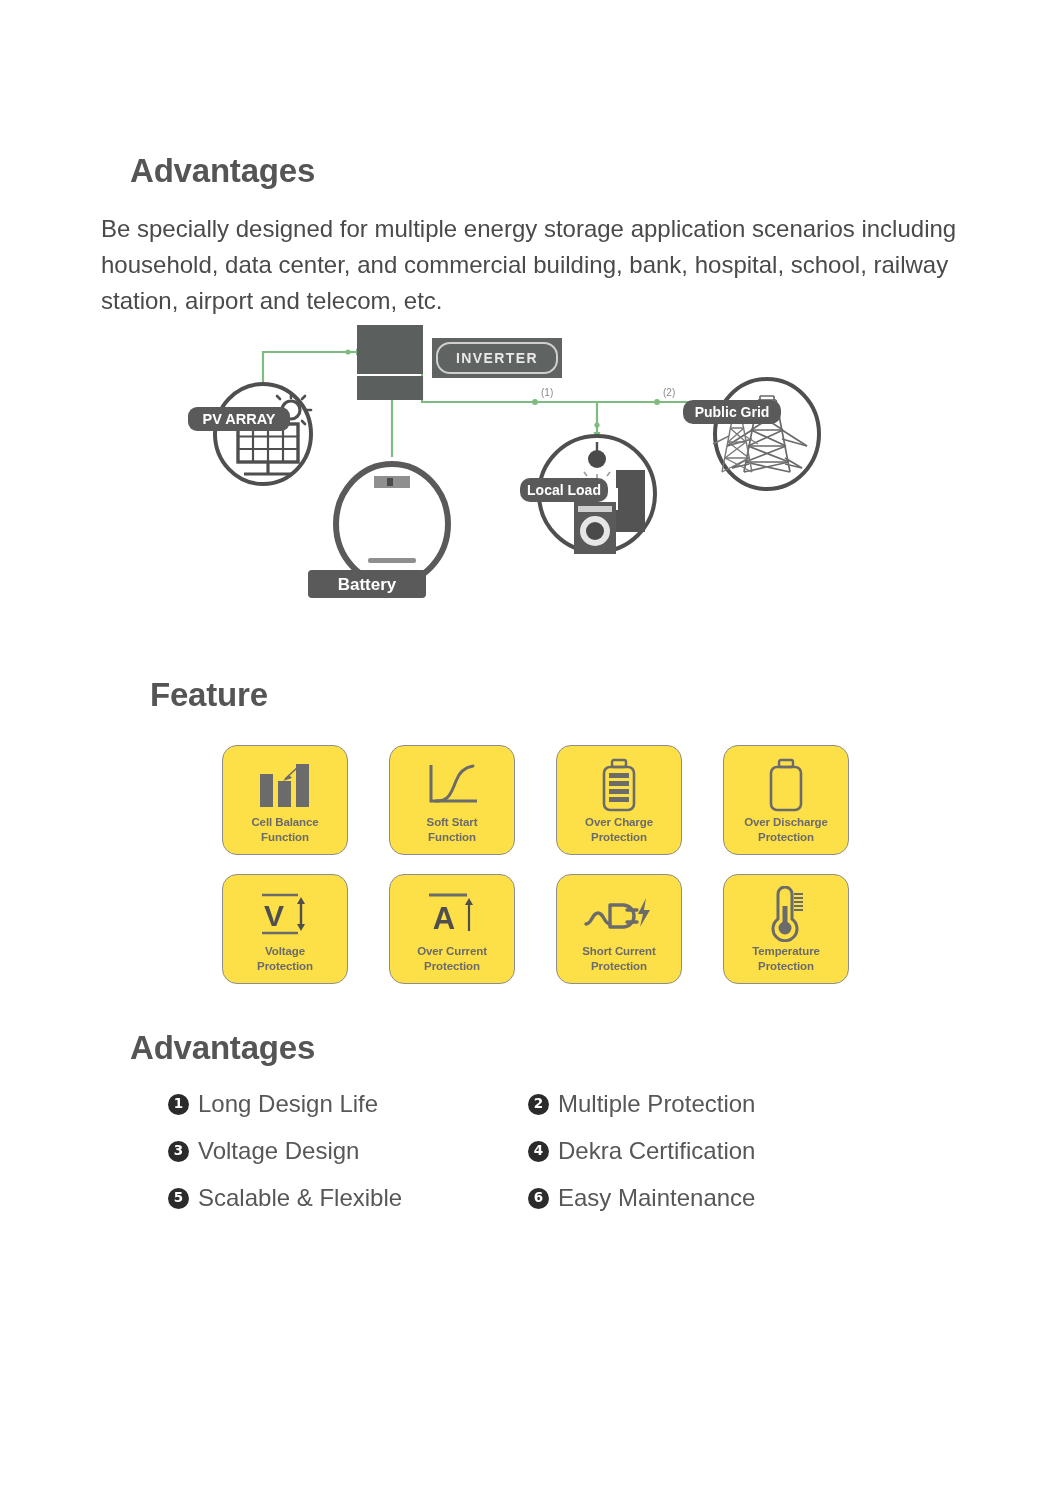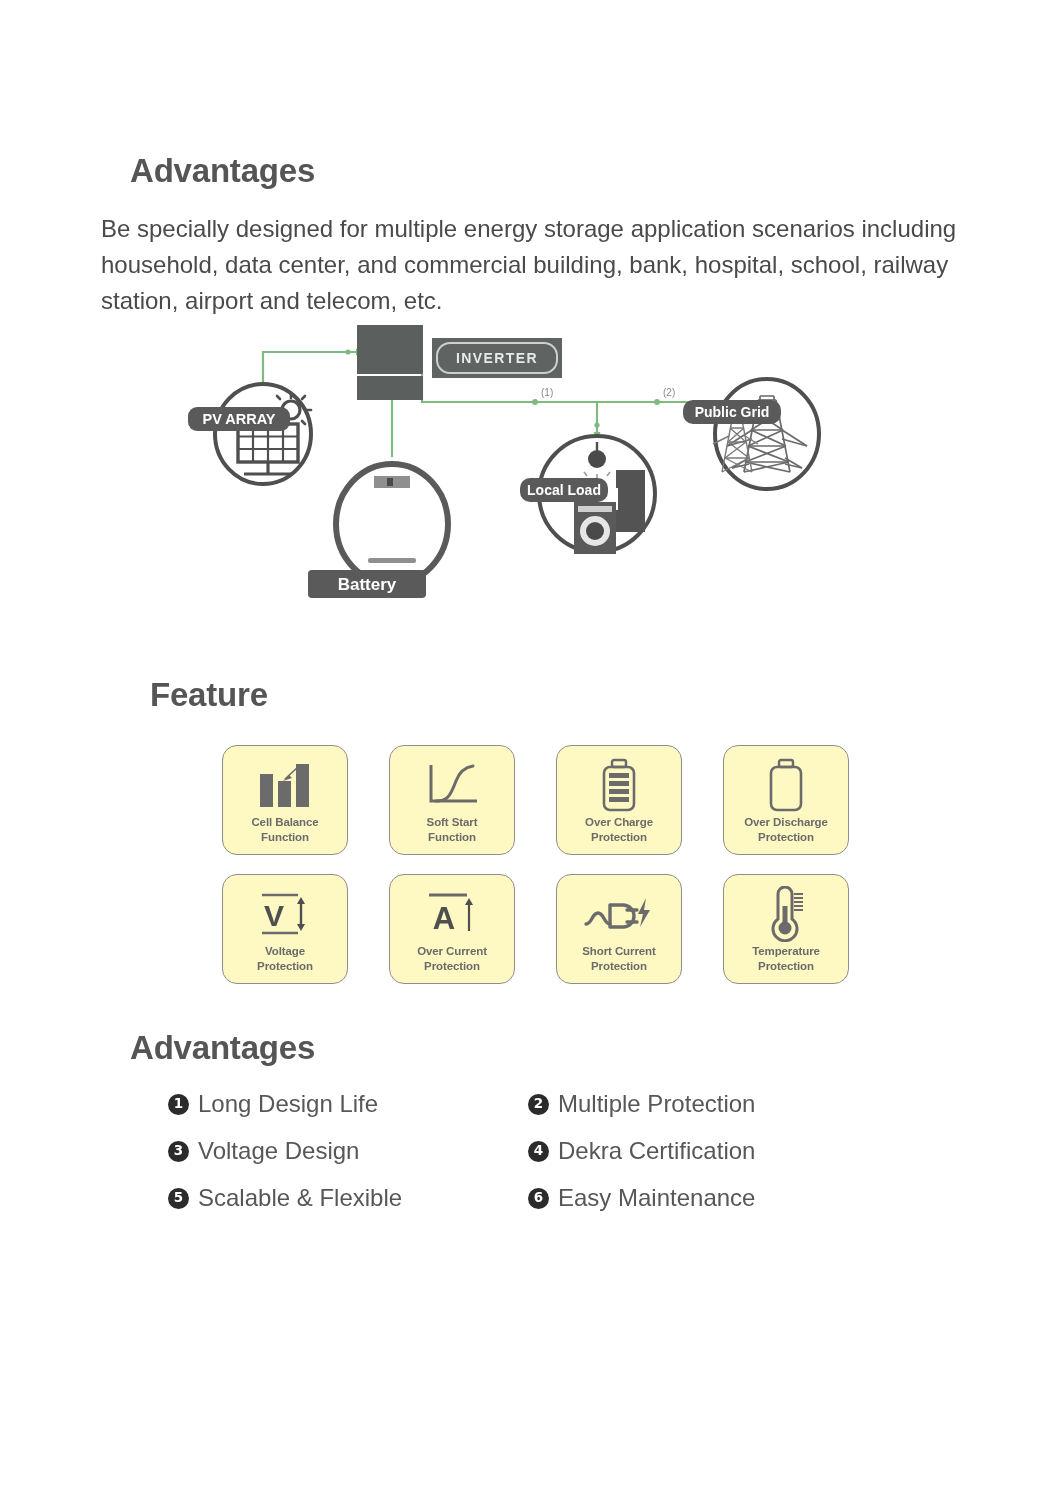--- a/index.html
+++ b/index.html
@@ -52,21 +52,21 @@
     left:222px;top:745px;
     width:634px;
   }
   .feat-row{display:flex;gap:0px;}
   .feat-row + .feat-row{margin-top:19px;}
   .feat-card{
     width:126px;height:110px;
     margin-right:41px;
     border:1.6px solid #8d8d8d;
     border-radius:15px;
-    background:#fef9c3;
+    background:#fde047;
     display:flex;
     flex-direction:column;
     align-items:center;
     justify-content:flex-start;
     box-sizing:border-box;
     padding-top:10px;
   }
   .feat-card:last-child{margin-right:6px;}
   .feat-ico{
     height:58px;

